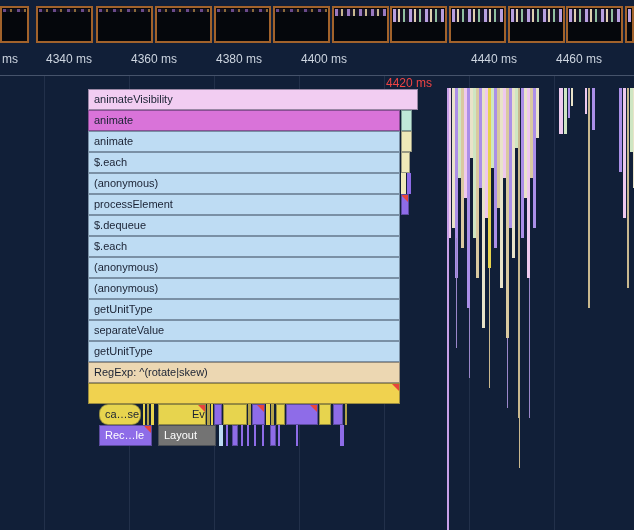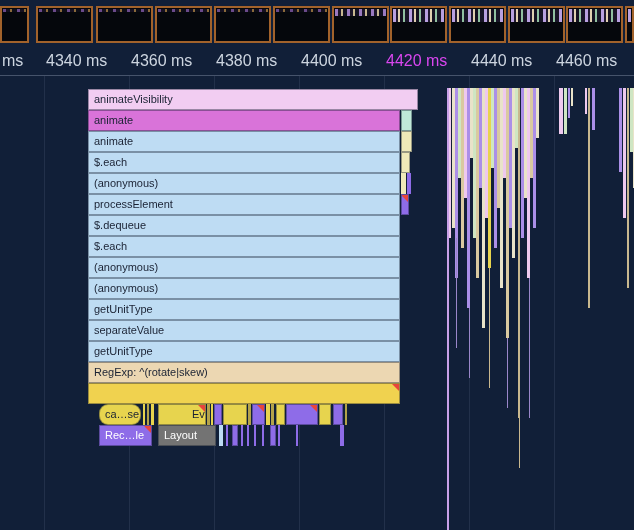--- a/index.html
+++ b/index.html
@@ -11,21 +11,21 @@
   
   .thumb{
     position:absolute;top:6px;height:37px;
     background:#05070c;border:2px solid #a2622b;box-sizing:border-box;
   }
   .thumb .strip{position:absolute;left:1px;right:1px;top:1px;}
   .strip.t0{height:3px;background:repeating-linear-gradient(90deg,#6a4a8a 0 3px,#151020 3px 7px,#8a6a3a 7px 9px,#0d0d16 9px 14px);}
   .strip.t1{height:7px;background:repeating-linear-gradient(90deg,#9a7ac0 0 3px,#1a1428 3px 6px,#c8b890 6px 8px,#121020 8px 12px);}
   .strip.t2{height:13px;background:repeating-linear-gradient(90deg,#b8a0e0 0 3px,#201830 3px 5px,#e0d0b0 5px 7px,#141020 7px 10px,#90c0a0 10px 12px,#181426 12px 16px);}
   
-  .ruler-label{position:absolute;top:52px;font-size:16px;color:#cdd5e0;white-space:nowrap;}
+  .ruler-label{position:absolute;top:52px;font-size:12px;color:#cdd5e0;white-space:nowrap;}
   .ruler-sep{position:absolute;left:0;top:75px;width:634px;height:1px;background:#46536b;}
   .gridline{position:absolute;top:75px;bottom:0;width:1px;background:rgba(190,210,240,0.10);}
   
   .bar{
     position:absolute;box-sizing:border-box;overflow:hidden;white-space:nowrap;
     display:flex;align-items:center;font-size:11px;line-height:19px;
   }
   .bar.bordered{border:1px solid rgba(10,20,40,0.38);}
   .bar .lbl{padding-left:5px;}
   .corner{
@@ -84,21 +84,21 @@
       <div class="thumb" style="left: 625px; width: 9px;">
         <div class="strip t2"></div>
       </div>
     </div>
   <div id="ruler">
       <div class="ruler-label" style="left: 2px; color: rgb(205, 213, 224);">ms</div>
       <div class="ruler-label" style="left: 46px; color: rgb(205, 213, 224);">4340 ms</div>
       <div class="ruler-label" style="left: 131px; color: rgb(205, 213, 224);">4360 ms</div>
       <div class="ruler-label" style="left: 216px; color: rgb(205, 213, 224);">4380 ms</div>
       <div class="ruler-label" style="left: 301px; color: rgb(205, 213, 224);">4400 ms</div>
-      <div class="ruler-label" style="left: 386px; color: #d946ef;">4420 ms</div>
+      <div class="ruler-label" style="left: 386px; color: #ef4444; margin-top: 24px;">4420 ms</div>
       <div class="ruler-label" style="left: 471px; color: rgb(205, 213, 224);">4440 ms</div>
       <div class="ruler-label" style="left: 556px; color: rgb(205, 213, 224);">4460 ms</div>
     </div>
   <div class="ruler-sep"></div>
   <div id="chart">
       <div class="bar bordered" style="left: 88px; top: 89px; width: 330px; height: 21px; background: rgb(242, 205, 242); color: rgb(26, 34, 51);">
         <span class="lbl">animateVisibility</span>
       </div>
       <div class="bar bordered" style="left: 88px; top: 110px; width: 312px; height: 21px; background: rgb(217, 115, 217); color: rgb(26, 34, 51);">
         <span class="lbl">animate</span>

